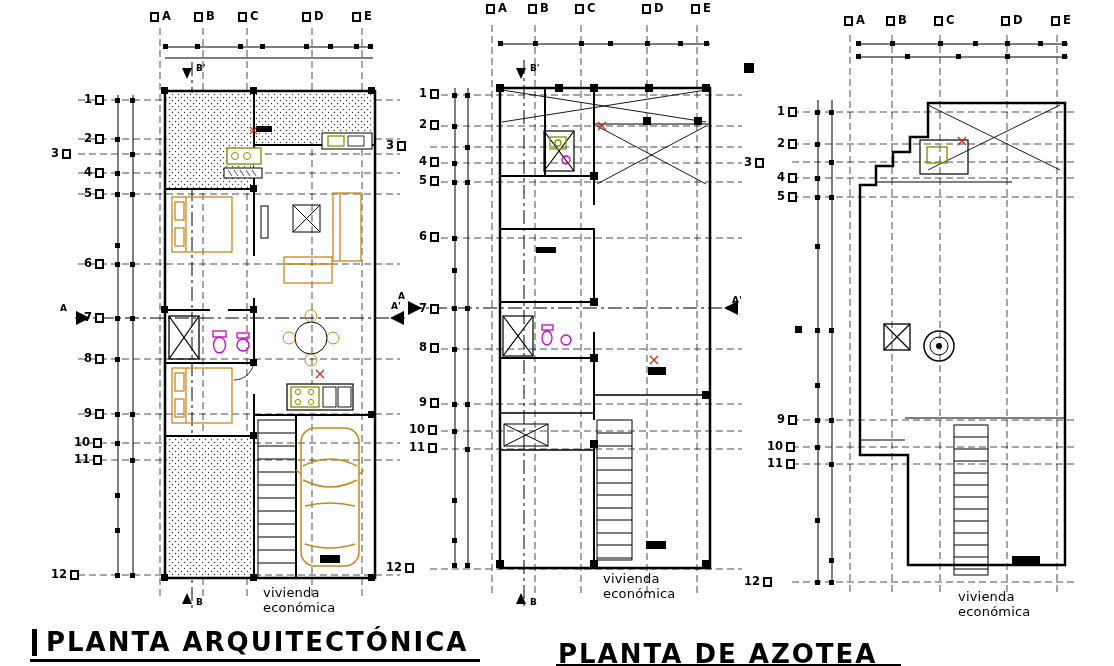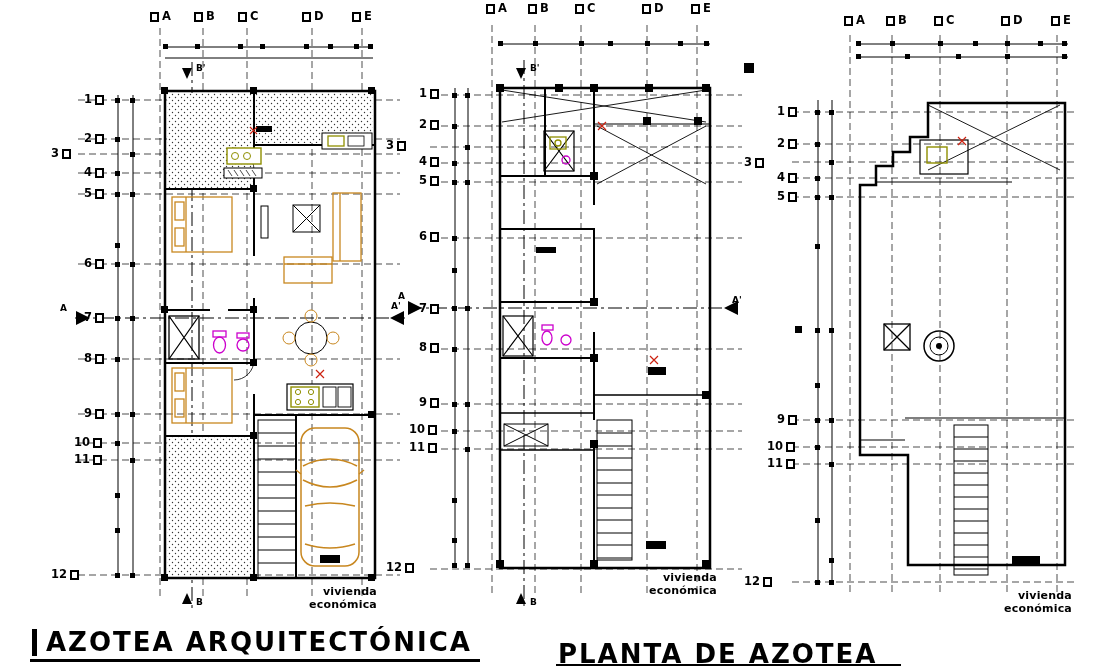--- a/index.html
+++ b/index.html
@@ -4,22 +4,22 @@
 <style>
   * { margin:0; padding:0; box-sizing:border-box; }
   html,body { background:#ffffff; }
   #canvas { position:relative; width:1114px; height:666px; background:#fff; overflow:hidden;
             font-family:"DejaVu Sans", sans-serif; }
   #drawing { position:absolute; left:0; top:0; }
   .lbl { position:absolute; display:flex; align-items:center; gap:3px;
          font-size:11.5px; font-weight:bold; color:#000; line-height:1; }
   .sq  { width:9px; height:10px; border:2px solid #000; flex:0 0 auto; background:#fff; }
   .mk  { position:absolute; font-size:9px; font-weight:bold; color:#000; line-height:1; }
-  .cap { position:absolute; width:114px; text-align:right; font-size:11px;
-         font-weight:bold; color:#000; letter-spacing:0.2px; }
+  .cap { position:absolute; width:114px; text-align:left; font-size:13px;
+         font-weight:normal; color:#000; letter-spacing:0.2px; }
   .title { position:absolute; display:flex; align-items:center; gap:9px; }
   .title .bar { width:5px; height:27px; background:#000; }
   .title .txt { font-size:26px; font-weight:bold; letter-spacing:2px; color:#000;
                 font-family:"DejaVu Sans", sans-serif; white-space:nowrap; }
   .rule { position:absolute; background:#000; }
 </style>
 </head>
 <body>
 
 <div id="canvas">
@@ -582,21 +582,21 @@
     </div>
   <div class="lbl" style="left:744px;top:576px">
       <span>12</span>
       <span class="sq"></span>
     </div>
 
   <div class="cap" style="left:958px;top:589px">vivienda económica</div>
 
   <div class="title" style="left:32px;top:627px">
     <span class="bar"></span>
-    <span class="txt">AZOTEA ARQUITECTÓNICA</span>
+    <span class="txt">PLANTA ARQUITECTÓNICA</span>
   </div>
   <div class="rule" style="left:30px;top:659px;width:450px;height:3px"></div>
 
   <div class="title" style="left:558px;top:639px">
     <span class="txt">PLANTA DE AZOTEA</span>
   </div>
   <div class="rule" style="left:556px;top:664px;width:345px;height:2px"></div>
 
 </div>
 

